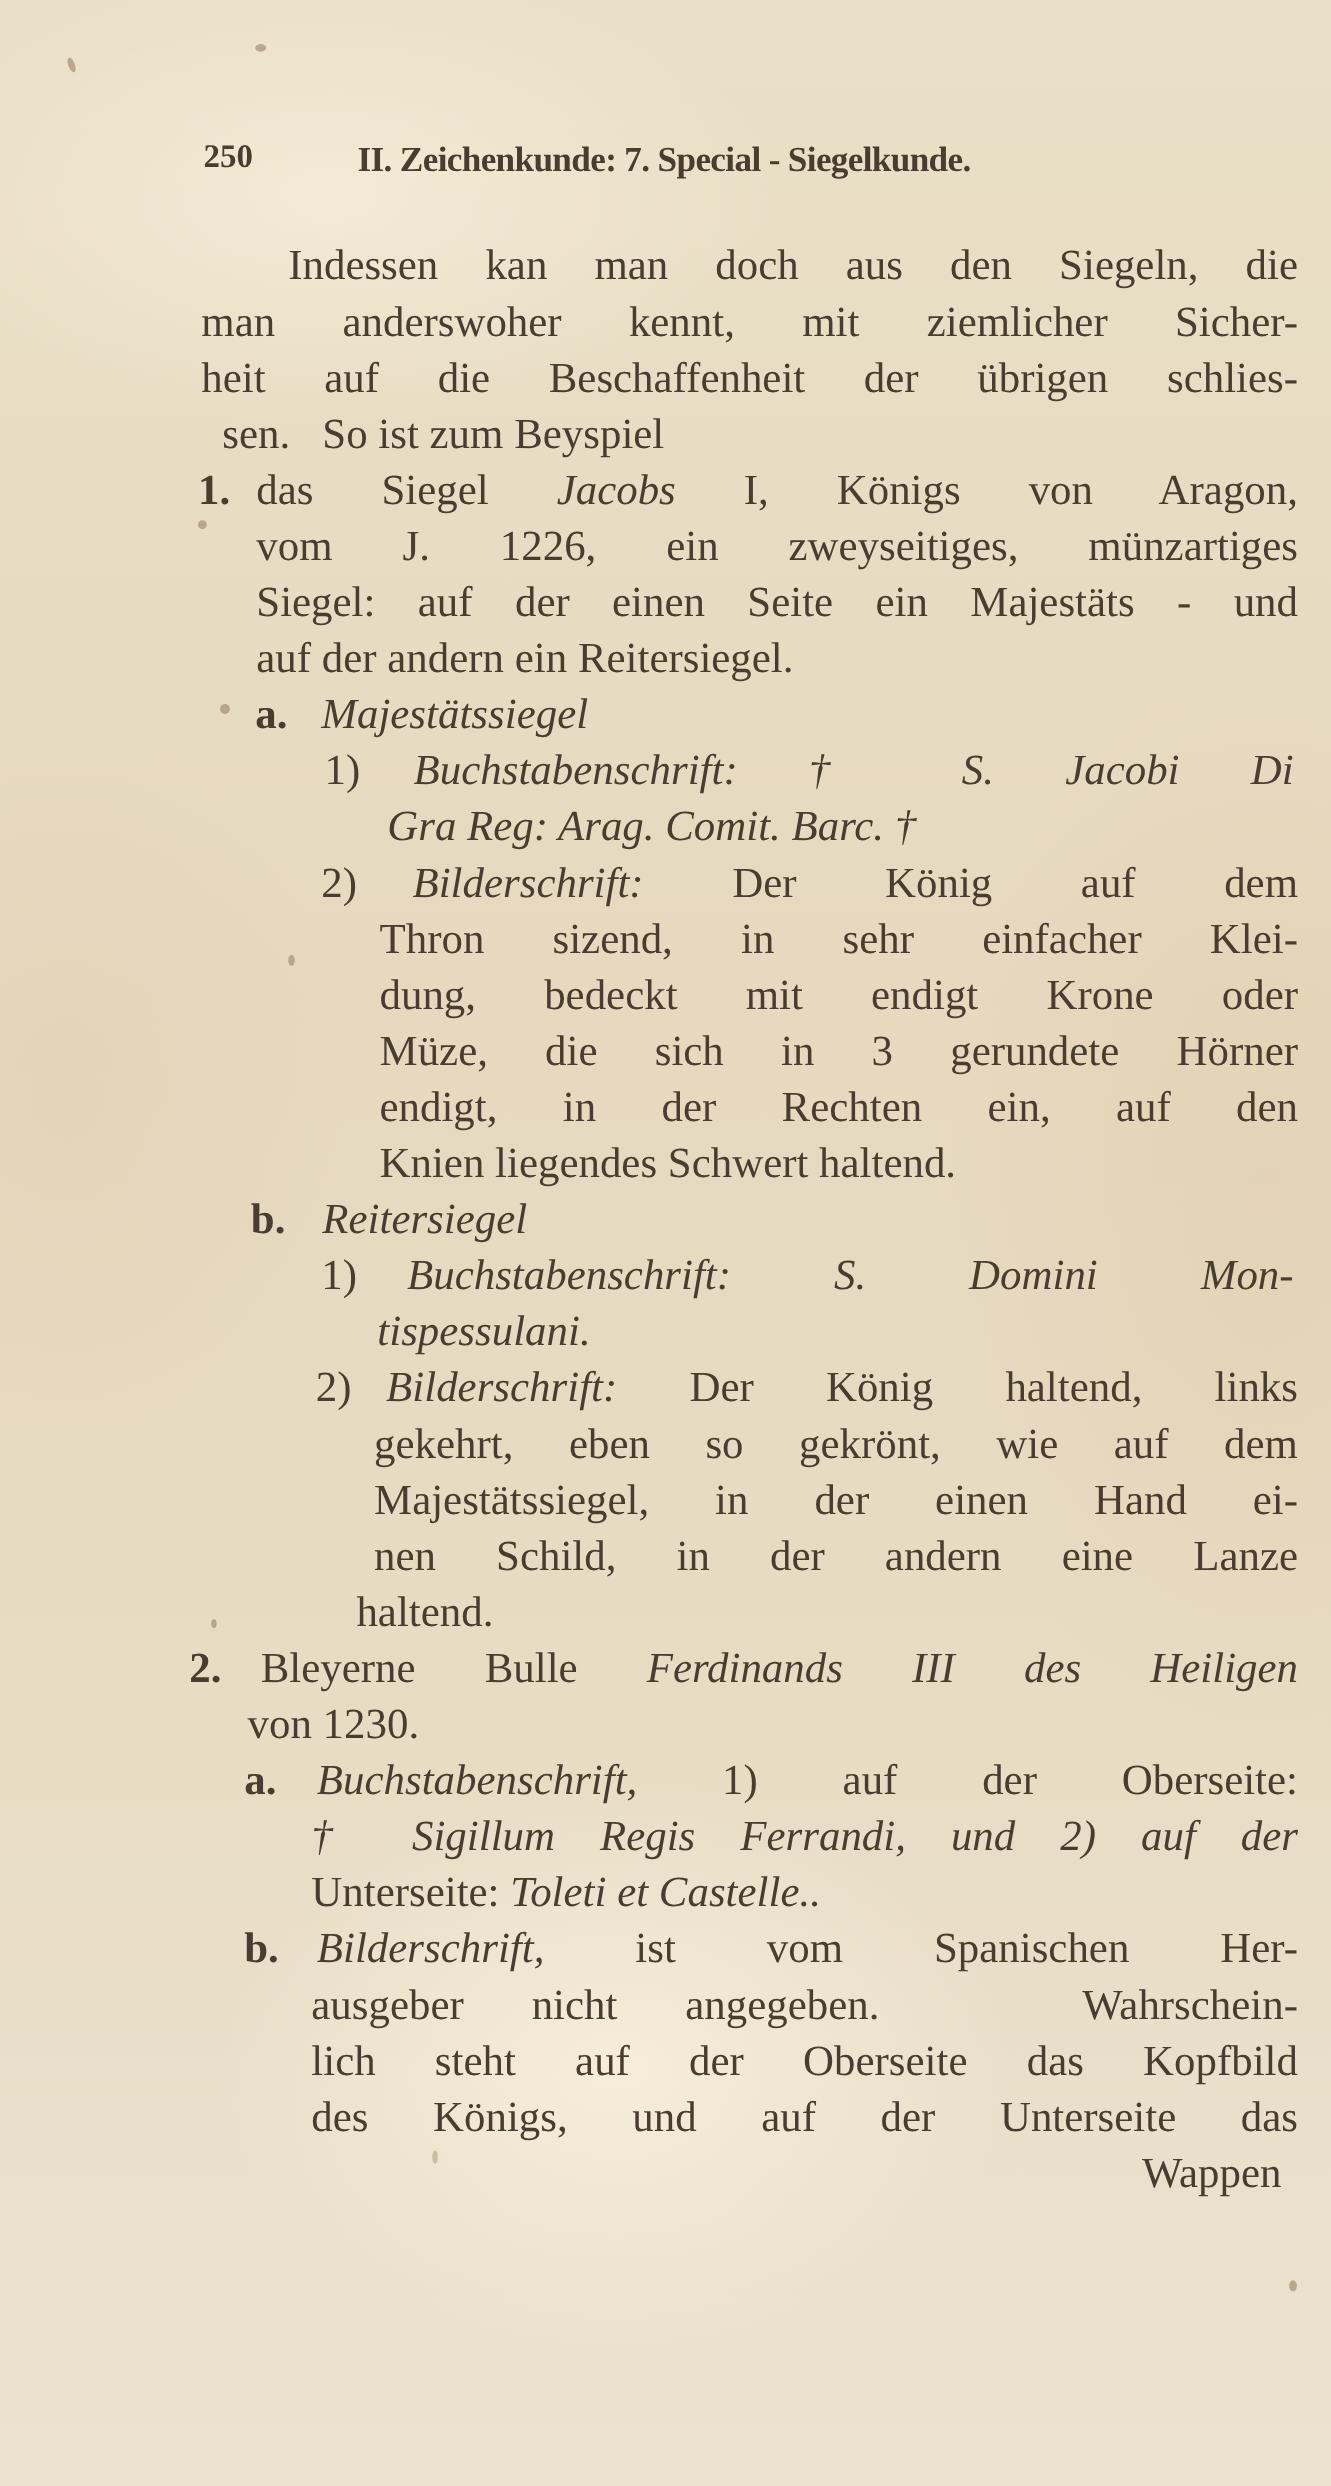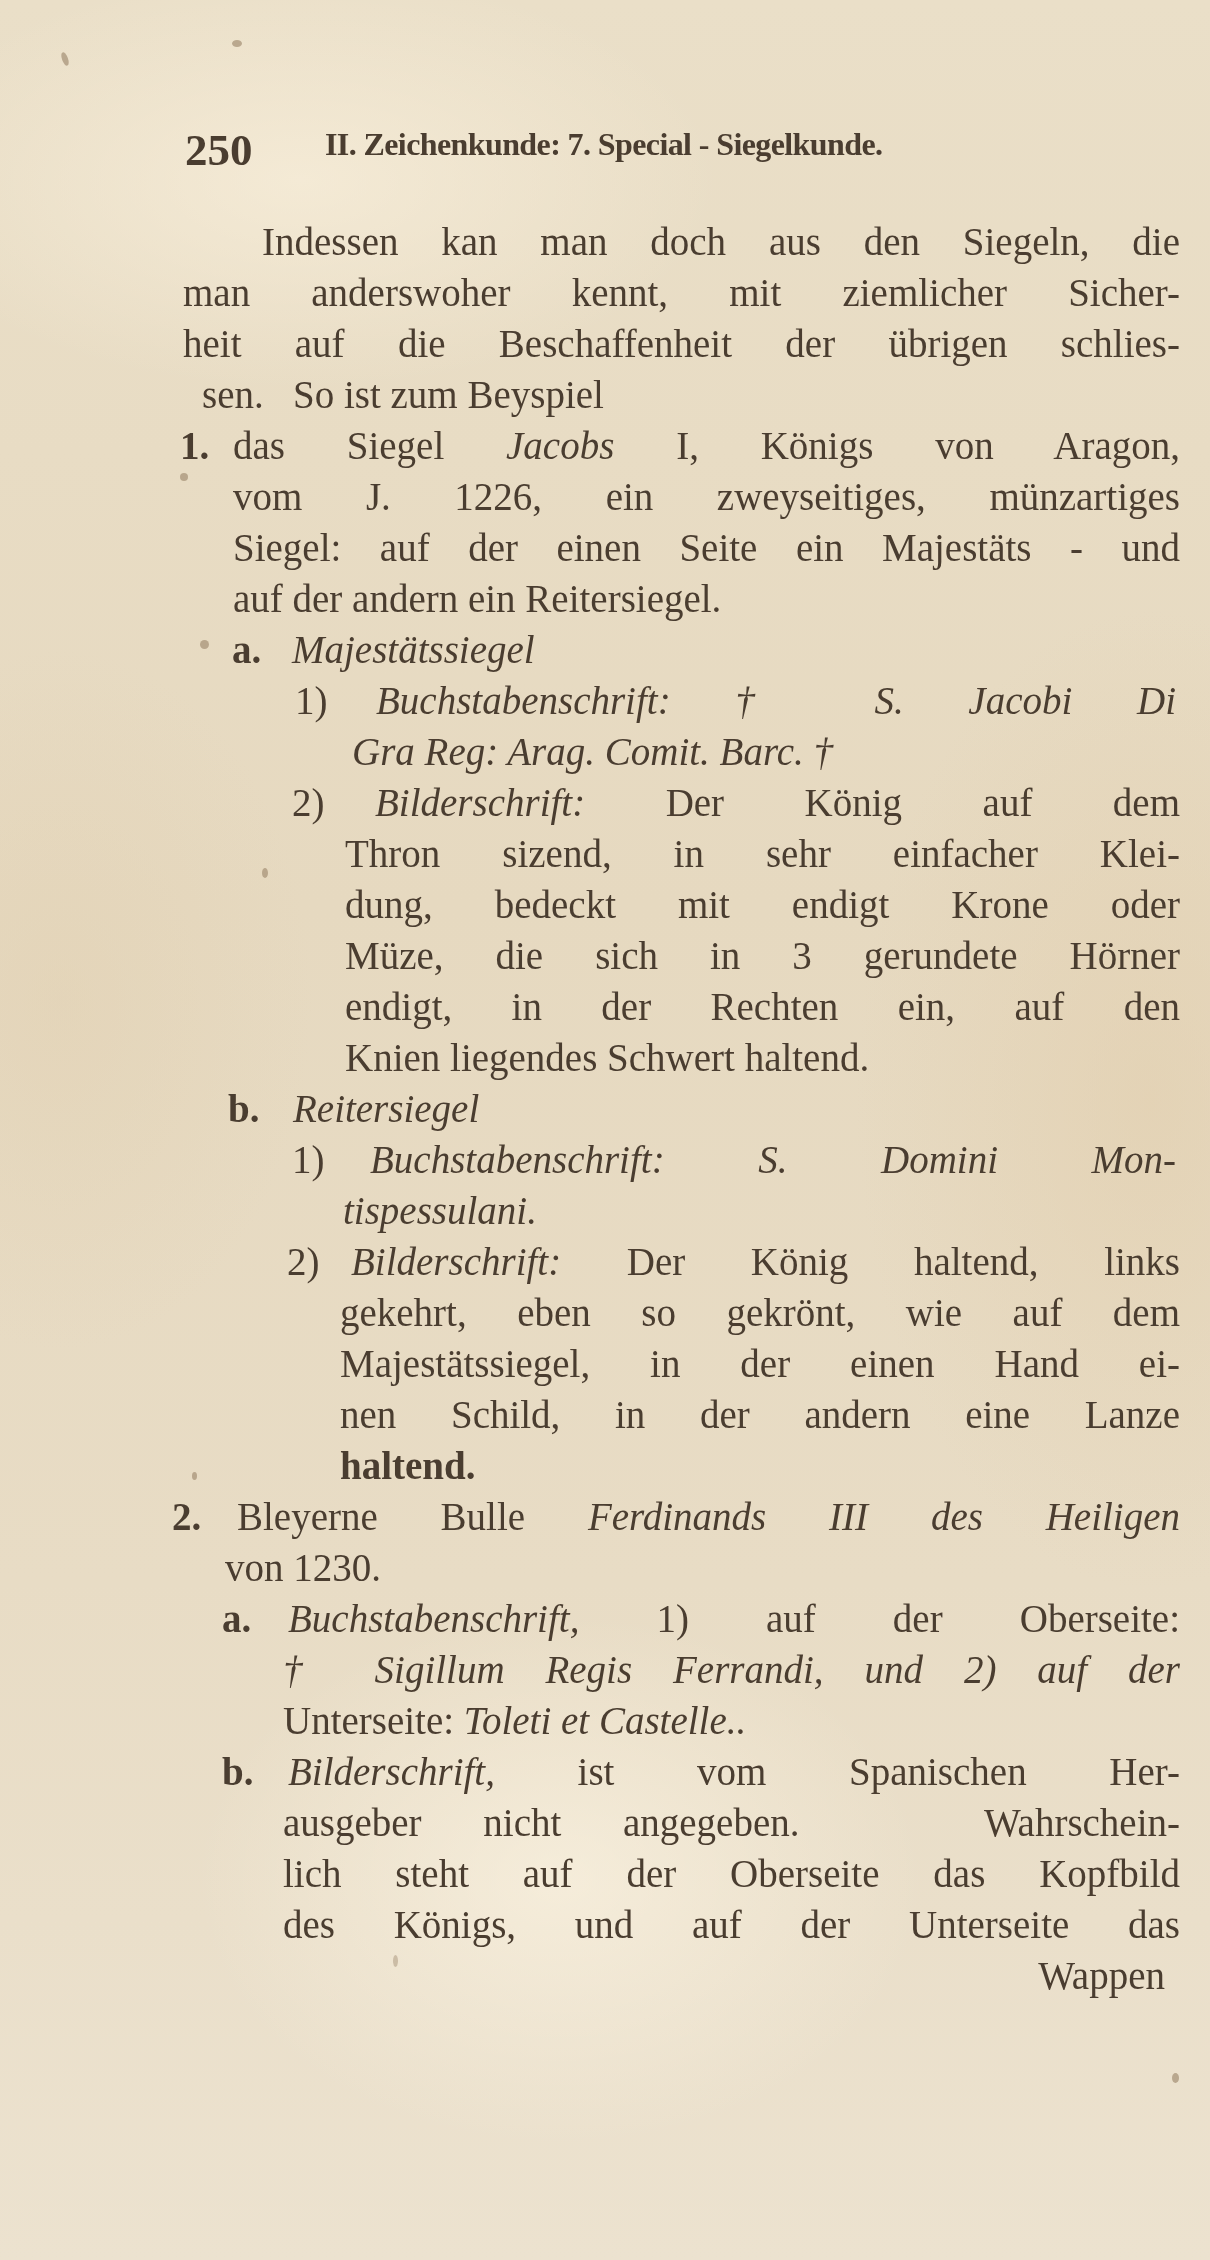--- a/index.html
+++ b/index.html
@@ -24,21 +24,21 @@
     position: absolute;
     font-size: 39px;
     line-height: 1;
     white-space: nowrap;
     text-align: justify;
     text-align-last: justify;
     transform-origin: left bottom;
   }
   .header {
     position: absolute;
-    font-size: 45px;
+    font-size: 30px;
     font-weight: bold;
     white-space: nowrap;
     line-height: 1;
   }
   .it { font-style: italic; }
   .b { font-weight: bold; }
   .last { text-align-last: left; }
   .right { text-align: center; text-align-last: right; }
 </style>
 </head>
@@ -97,21 +97,21 @@
 
       <span class="line" style="left:292px;top:1140px;">1)</span>
       <div class="line" style="left:370px;top:1140px;width:806px;"><span class="it">Buchstabenschrift:</span> <span class="it">S. Domini Mon-</span></div>
       <div class="line it last" style="left:343px;top:1191px;">tispessulani.</div>
 
       <span class="line" style="left:287px;top:1242px;">2)</span>
       <div class="line" style="left:351px;top:1242px;width:829px;"><span class="it">Bilderschrift:</span> <span>Der König haltend, links</span></div>
       <div class="line" style="left:340px;top:1293px;width:840px;">gekehrt, eben so gekrönt, wie auf dem</div>
       <div class="line" style="left:340px;top:1344px;width:840px;">Majestätssiegel, in der einen Hand ei-</div>
       <div class="line" style="left:340px;top:1395px;width:840px;">nen Schild, in der andern eine Lanze</div>
-      <div class="line last" style="left:340px;top:1446px;font-weight:bold;">haltend.</div>
+      <div class="line last" style="left:324px;top:1446px;">haltend.</div>
     </div>
   </div>
 
   <div>
     <span class="line b" style="left:172px;top:1497px;">2.</span>
     <div class="line" style="left:237px;top:1497px;width:943px;"><span>Bleyerne Bulle </span><span class="it">Ferdinands III des Heiligen</span></div>
     <div class="line last" style="left:225px;top:1548px;">von 1230.</div>
 
     <div>
       <span class="line b" style="left:222px;top:1599px;">a.</span>

